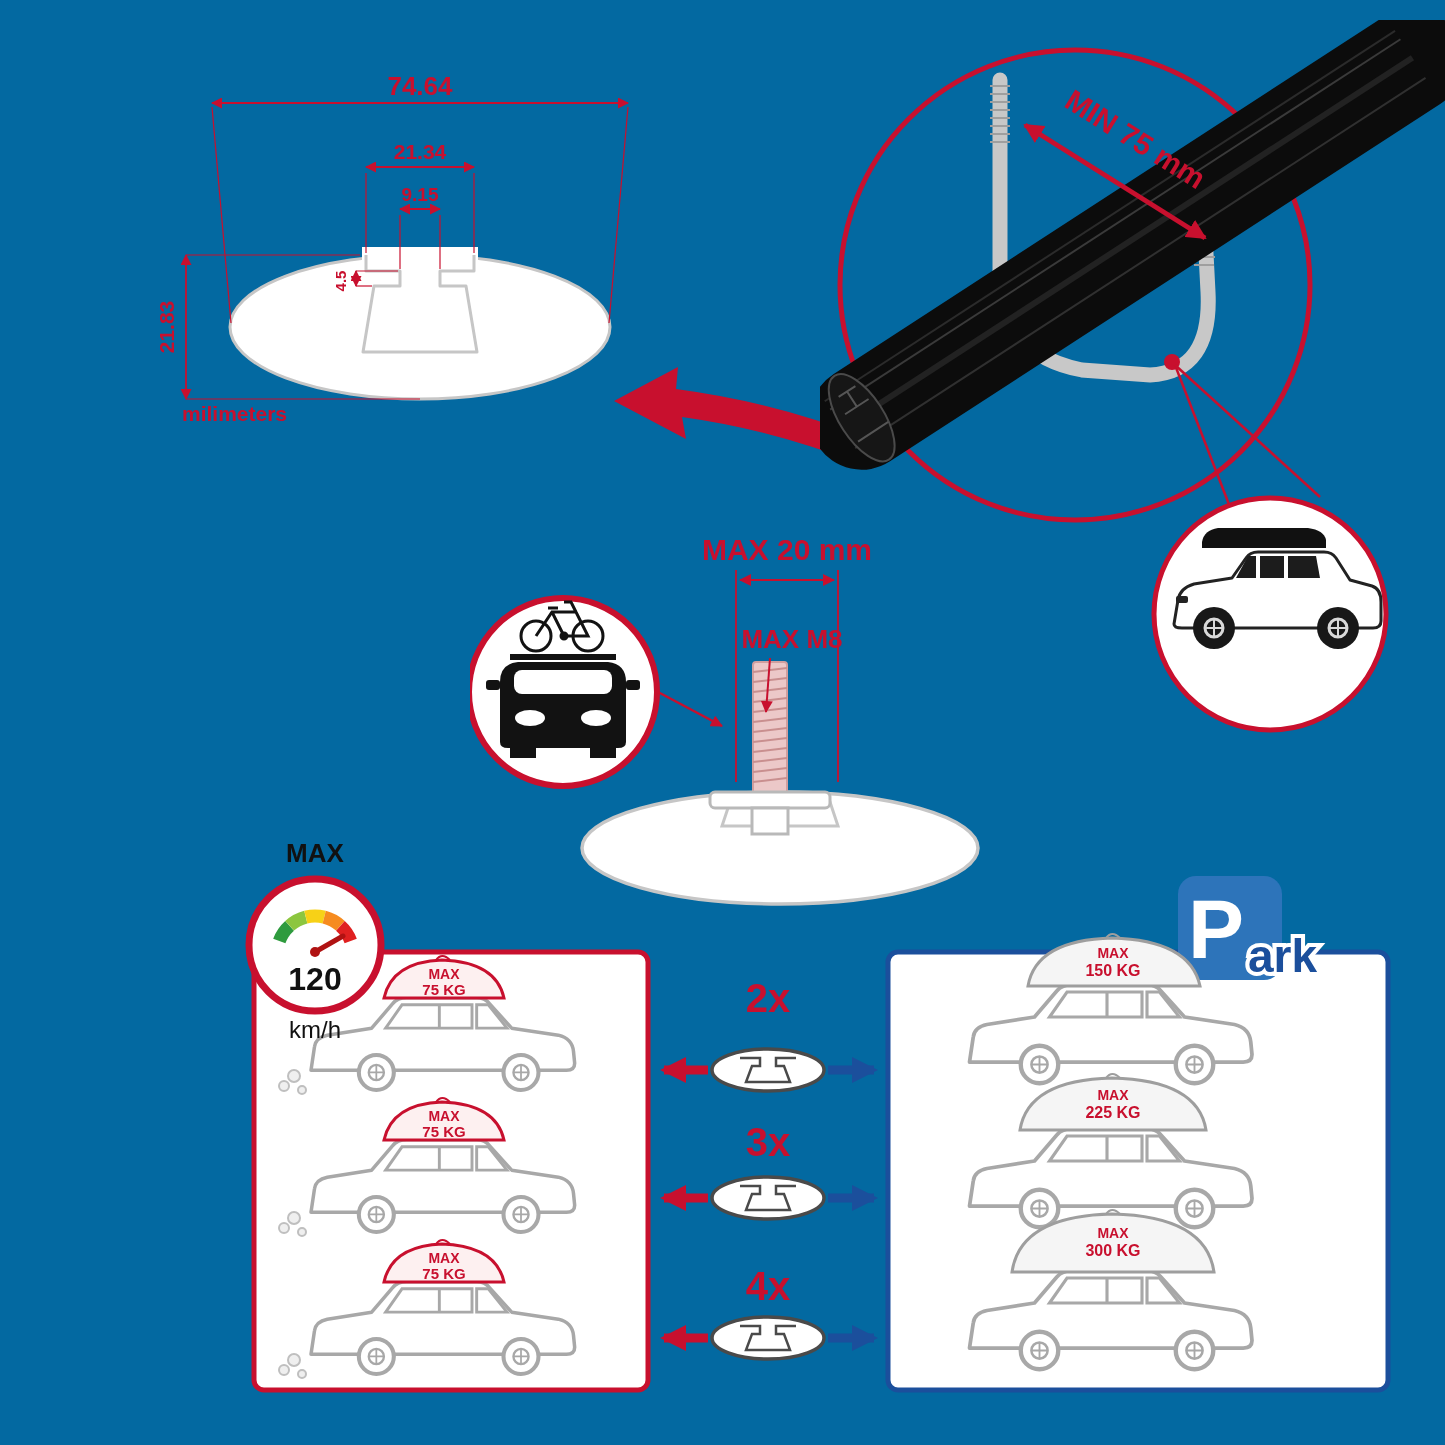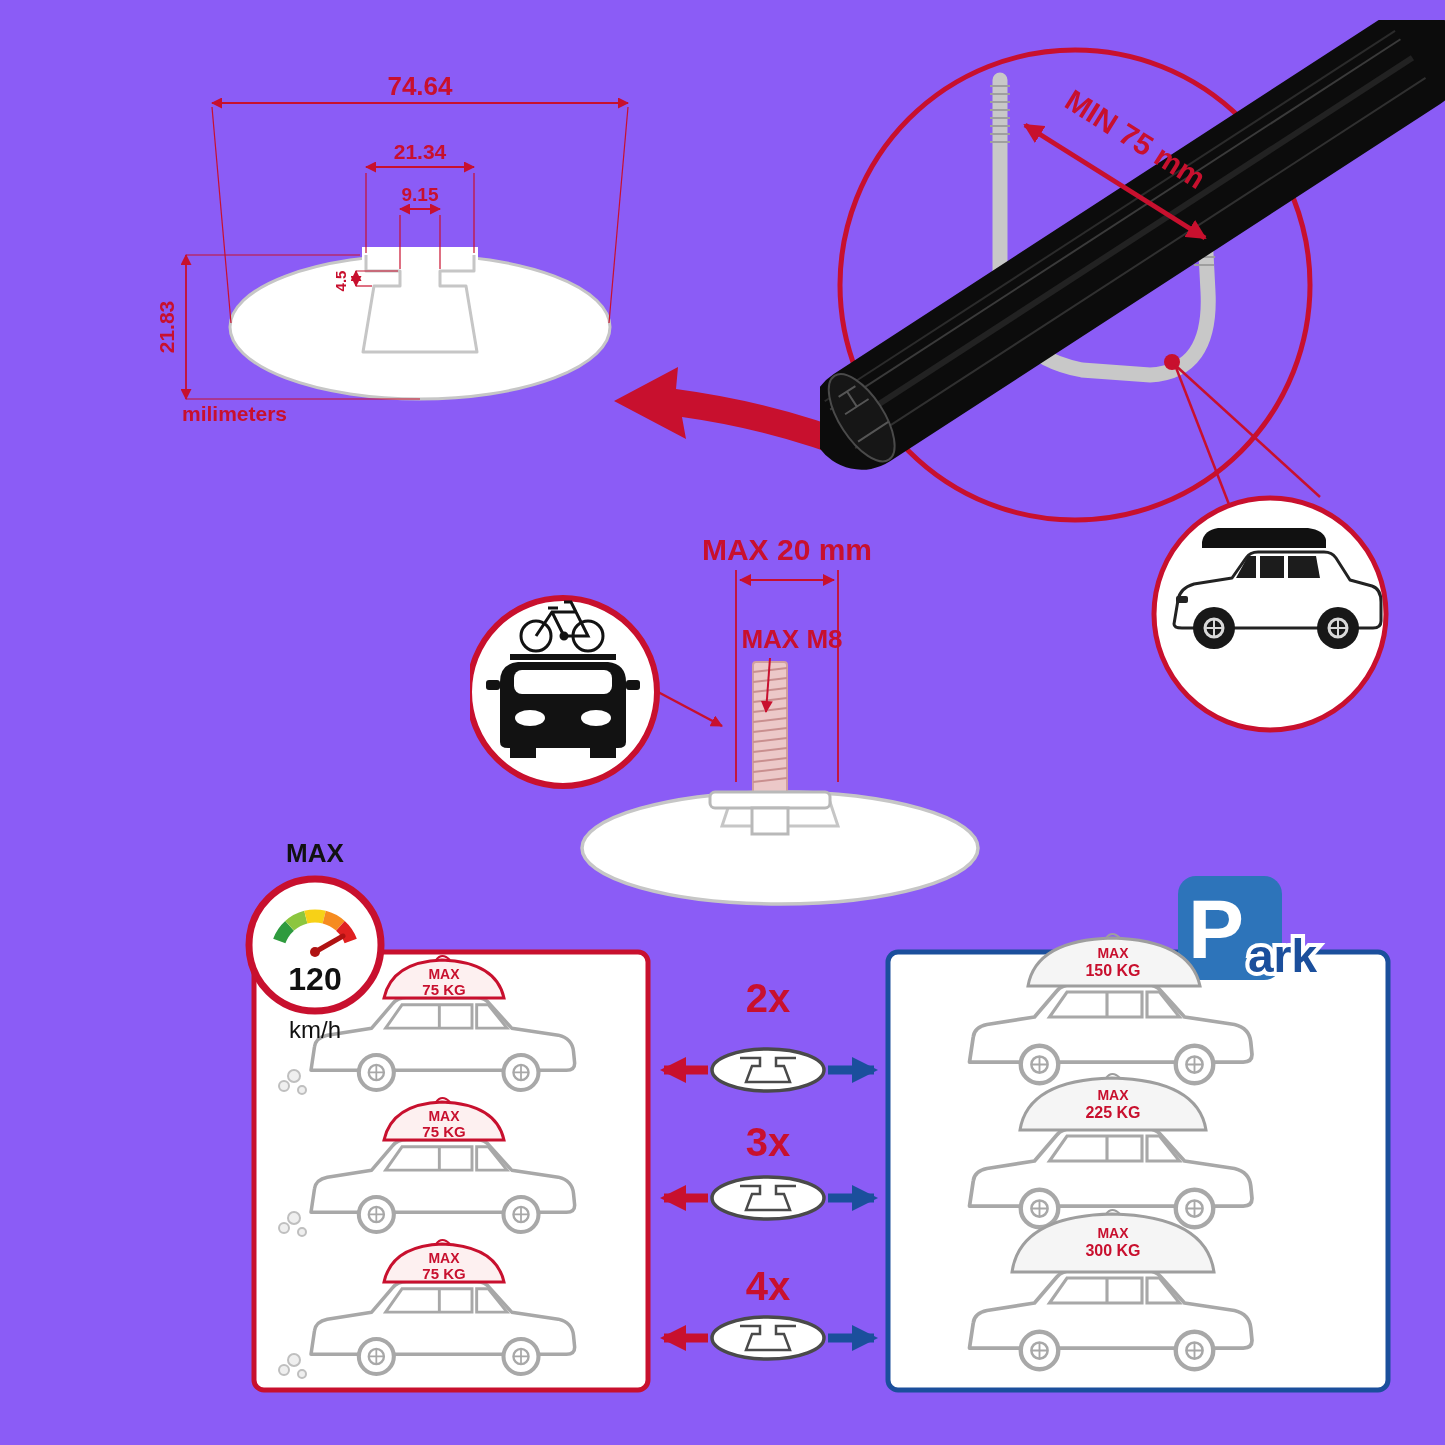--- a/index.html
+++ b/index.html
@@ -1,16 +1,16 @@
 <!DOCTYPE html>
 <html><head>
 <meta charset="utf-8">
 <style>
   html,body{margin:0;padding:0;background:#fff;}
-  #canvas{position:relative;width:1445px;height:1445px;background:#8b5cf6;overflow:hidden;
+  #canvas{position:relative;width:1445px;height:1445px;background:#0369a1;overflow:hidden;
           font-family:"Liberation Sans",sans-serif;}
   .abs{position:absolute;}
   svg text{font-family:"Liberation Sans",sans-serif;font-weight:bold;}
   .red-t{fill:#c8102e;}
   .blk-t{fill:#111111;}
   .blue-t{fill:#1b4f9c;}
 </style>
 </head>
 <body>
 

